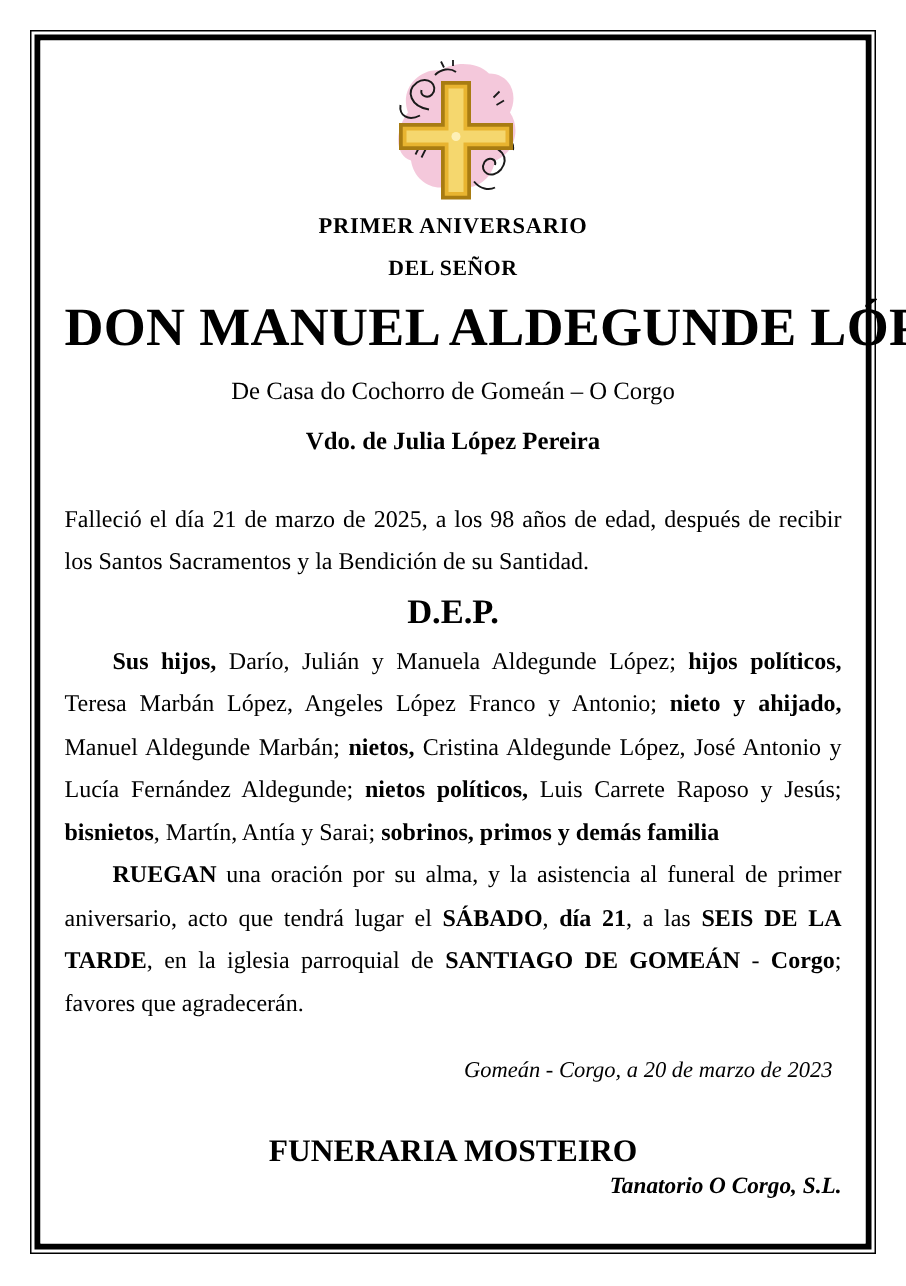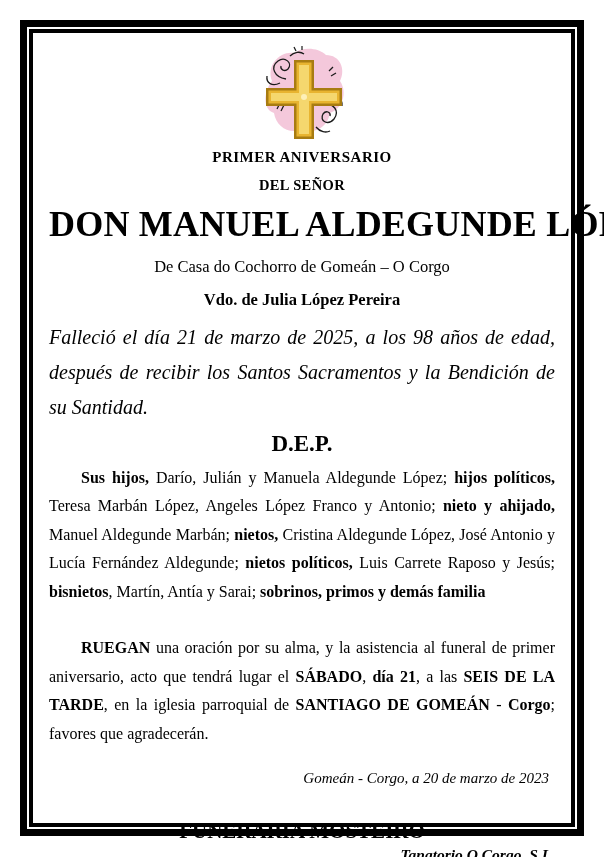--- a/index.html
+++ b/index.html
@@ -16,21 +16,21 @@
   }
 
   
   #esquela {
     position: absolute;
     left: 20px;
     top: 20px;
     width: 564px;
     height: 816px;
     box-sizing: border-box;
-    border: 7px solid #000000;
+    border: 1px solid #000000;
     background: #ffffff;
   }
   #esquela-inner {
     position: absolute;
     left: 2px;
     top: 2px;
     right: 2px;
     bottom: 2px;
     box-sizing: border-box;
     border: 4px solid #000000;
@@ -85,43 +85,41 @@
     margin-top: 12px;
   }
   .h-vdo {
     text-align: center;
     font-weight: bold;
     font-size: 16.5px;
     margin-top: 13px;
   }
   .p-fallecio {
     text-align: justify;
-    font-size: 20px;
+    font-size: 16px;
     line-height: 1.75;
-    margin-top: 10px;
-    font-style: italic;
+    margin-top: 29px;
   }
   .h-dep {
     text-align: center;
     font-weight: bold;
     font-size: 23px;
     margin-top: 6px;
   }
   .p-family {
     text-align: justify;
     font-size: 16px;
     line-height: 1.78;
     margin-top: 7px;
     text-indent: 32px;
   }
   .p-ruegan {
     text-align: justify;
     font-size: 16px;
     line-height: 1.78;
-    margin-top: 28px;
     text-indent: 32px;
   }
   .p-place-date {
     text-align: right;
     font-style: italic;
     font-size: 15px;
     margin-top: 22px;
     padding-right: 6px;
   }
   .h-funeraria {

